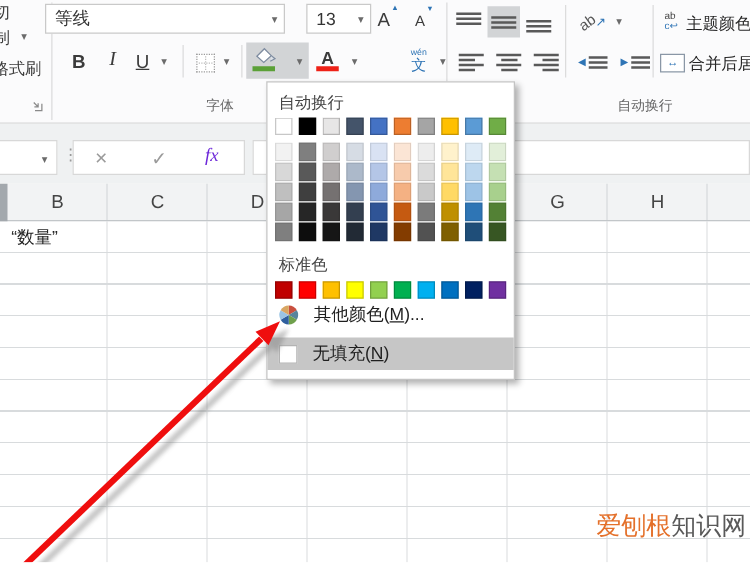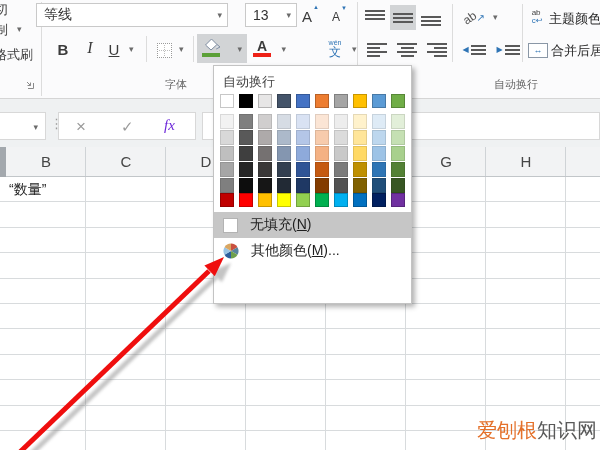--- a/index.html
+++ b/index.html
@@ -72,21 +72,21 @@
   .chead .cl{position:absolute;top:0;width:80px;height:30px;line-height:30px;text-align:center;
              font-size:15px;color:#454545}
   .colA{position:absolute;left:0;top:147px;width:6px;height:30px;background:#A3A8AD}
   .grid{position:absolute;top:177px;left:0;width:600px;height:273px;
         background-image:
           repeating-linear-gradient(to bottom,transparent 0 24.4px,#D8DBDD 24.4px 25.4px),
           repeating-linear-gradient(to right,transparent 0 79px,#D8DBDD 79px 80px);
         background-position:0 0,6px 0}
   .cellval{position:absolute;left:9px;top:181px;font-size:14px;color:#1E1E1E}
 
-  .wm{position:absolute;left:477px;top:417px;font-size:20px;z-index:10;white-space:nowrap}
+  .wm{position:absolute;left:477px;top:407px;font-size:20px;z-index:10;white-space:nowrap}
 
   
   .panel{position:absolute;left:213px;top:65px;width:199px;height:239px;box-sizing:border-box;
          background:#fff;border:1px solid #C3C3C3;box-shadow:3px 3px 5px rgba(0,0,0,.3);z-index:40}
   .mtitle{margin:7px 0 3px 9px;font-size:13px;color:#444}
   .srow{display:flex;gap:5px;margin-left:6px}
   .swatch{width:14px;height:14px;box-shadow:inset 0 0 0 1px rgba(0,0,0,.22)}
   .vgrid{display:grid;grid-template-columns:repeat(10,14px);column-gap:5px;row-gap:1px;margin:6px 0 0 6px}
   .vcell{width:14px;height:15px;box-shadow:inset 0 0 0 1px rgba(0,0,0,.10)}
   .mtitle2{margin:10px 0 4px 9px;font-size:13px;color:#444}
@@ -348,47 +348,48 @@
         <span class="vcell" style="background: rgb(13, 13, 13);"></span>
         <span class="vcell" style="background: rgb(22, 22, 22);"></span>
         <span class="vcell" style="background: rgb(34, 42, 53);"></span>
         <span class="vcell" style="background: rgb(31, 56, 100);"></span>
         <span class="vcell" style="background: rgb(131, 60, 0);"></span>
         <span class="vcell" style="background: rgb(82, 82, 82);"></span>
         <span class="vcell" style="background: rgb(127, 96, 0);"></span>
         <span class="vcell" style="background: rgb(31, 78, 121);"></span>
         <span class="vcell" style="background: rgb(55, 86, 35);"></span>
       </div>
+    <div class="mtitle2">标准色</div>
     <div class="srow" id="standard-row">
         <span class="swatch" style="background: rgb(192, 0, 0);"></span>
         <span class="swatch" style="background: rgb(255, 0, 0);"></span>
         <span class="swatch" style="background: rgb(255, 192, 0);"></span>
         <span class="swatch" style="background: rgb(255, 255, 0);"></span>
         <span class="swatch" style="background: rgb(146, 208, 80);"></span>
         <span class="swatch" style="background: rgb(0, 176, 80);"></span>
         <span class="swatch" style="background: rgb(0, 176, 240);"></span>
         <span class="swatch" style="background: rgb(0, 112, 192);"></span>
         <span class="swatch" style="background: rgb(0, 32, 96);"></span>
         <span class="swatch" style="background: rgb(112, 48, 160);"></span>
       </div>
 
-    <div class="mitem first" style="background: rgb(198, 198, 198);">
-      <span class="nofill-box"></span>
-      <span><span>无填充(</span><span class="accel">N</span><span>)</span></span>
-    </div>
     <div class="mitem">
       <svg width="16" height="16" viewBox="0 0 16 16">
         <path d="M8 8 L8 .5 A7.5 7.5 0 0 1 14.5 4.25 Z" fill="#C9503F"></path>
         <path d="M8 8 L14.5 4.25 A7.5 7.5 0 0 1 14.5 11.75 Z" fill="#58849C"></path>
         <path d="M8 8 L14.5 11.75 A7.5 7.5 0 0 1 8 15.5 Z" fill="#6FA04C"></path>
         <path d="M8 8 L8 15.5 A7.5 7.5 0 0 1 1.5 11.75 Z" fill="#2F5F9E"></path>
         <path d="M8 8 L1.5 11.75 A7.5 7.5 0 0 1 1.5 4.25 Z" fill="#9AC4E4"></path>
         <path d="M8 8 L1.5 4.25 A7.5 7.5 0 0 1 8 .5 Z" fill="#D9A662"></path>
       </svg>
       <span><span>其他颜色(</span><span class="accel">M</span><span>)...</span></span>
+    </div>
+    <div class="mitem first" style="background: rgb(198, 198, 198);">
+      <span class="nofill-box"></span>
+      <span><span>无填充(</span><span class="accel">N</span><span>)</span></span>
     </div>
   </div>
 
   <svg class="arrowsvg" width="600" height="450" viewBox="0 0 600 450">
     <defs>
         <filter id="b" x="-20%" y="-20%" width="140%" height="140%">
           <feGaussianBlur stdDeviation="1.6"></feGaussianBlur>
         </filter>
       </defs>
     <g filter="url(#b)" opacity="0.45" transform="translate(7,6)">

